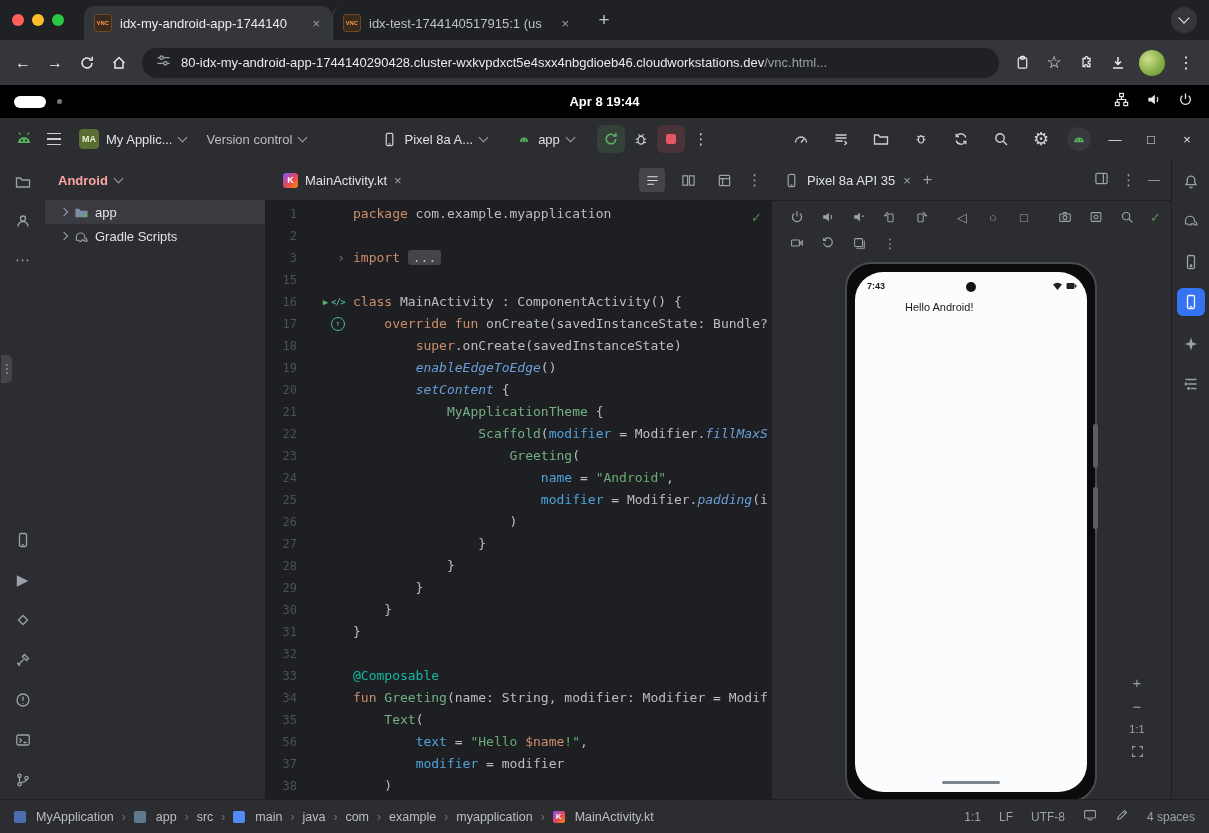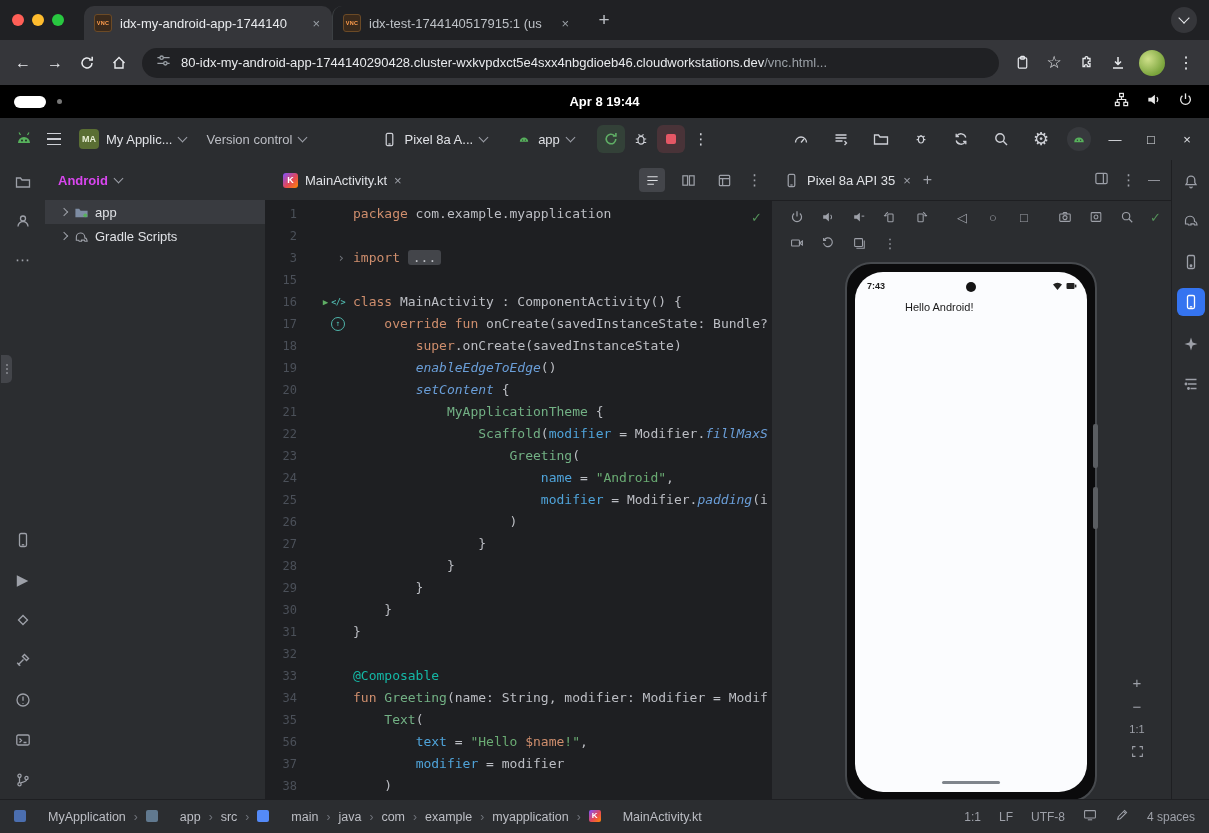--- a/index.html
+++ b/index.html
@@ -61,21 +61,21 @@
   
   .left-stripe{position:absolute;top:160px;left:0;width:45px;bottom:33px;background:#2b2d30;border-right:1px solid #1e1f22;}
   .right-stripe{position:absolute;top:160px;right:0;width:37px;bottom:33px;background:#2b2d30;border-left:1px solid #1e1f22;}
   .ls-ic{position:absolute;left:50%;transform:translateX(-50%);width:28px;height:28px;display:flex;align-items:center;justify-content:center;color:#9da0a8;border-radius:6px;font-size:15px;}
   .ls-ic.active{background:#3574f0;color:#fff;}
   .stripe-handle{position:absolute;left:1px;top:195px;width:11px;height:28px;background:#43454a;border-radius:0 5px 5px 0;display:flex;flex-direction:column;align-items:center;justify-content:center;gap:2px;}
   .stripe-handle b{width:2px;height:2px;border-radius:50%;background:#8a8d93;}
 
   
   .project-panel{position:absolute;top:160px;left:45px;width:220px;bottom:33px;background:#2b2d30;border-right:1px solid #1e1f22;}
-  .pp-header{height:40px;display:flex;align-items:center;gap:7px;padding:0 13px;color:#d946ef;font-size:13px;font-weight:bold;}
+  .pp-header{height:40px;display:flex;align-items:center;gap:7px;padding:0 13px;color:#fca5a5;font-size:13px;font-weight:bold;}
   .pp-header .chev{color:#9da0a8;width:6px;height:6px;}
   .tree-row{height:24px;display:flex;align-items:center;gap:6px;padding-left:16px;color:#dfe1e5;font-size:13px;}
   .tree-row.selected{background:#393b40;}
   .tree-row .chev{color:#9da0a8;width:5px;height:5px;margin-right:1px;}
 
   
   .editor{position:absolute;top:160px;left:265px;width:507px;bottom:33px;background:#1e1f22;}
   .ed-tabbar{height:40px;background:#2b2d30;border-bottom:1px solid #1e1f22;display:flex;align-items:center;padding:0 10px;}
   .ed-tab{display:flex;align-items:center;gap:7px;color:#dfe1e5;font-size:13px;padding:0 8px;height:100%;}
   .kicon{width:15px;height:15px;border-radius:3px;background:linear-gradient(135deg,#7f52ff,#e44857 55%,#ff8a00);color:#fff;font-size:9px;font-weight:bold;display:inline-flex;align-items:center;justify-content:center;flex:none;}
@@ -117,21 +117,21 @@
   .ph-hello{position:absolute;top:29px;left:6px;font-size:11px;color:#1b1b1b;padding-left:44px;}
   .ph-gesture{position:absolute;bottom:8px;left:50%;transform:translateX(-50%);width:58px;height:3px;border-radius:2px;background:#7f858c;}
   .phone-btn{position:absolute;left:321px;width:5px;border-radius:2px;background:#5a5d61;}
   .zoomers{position:absolute;left:352px;top:515px;width:26px;display:flex;flex-direction:column;align-items:center;gap:9px;color:#9da0a8;}
   .zoomers .zi{font-size:15px;line-height:1;}
   .zoomers .zlabel{font-size:11px;}
 
   
   .status-bar{position:absolute;left:0;right:0;bottom:0;height:33px;background:#2b2d30;border-top:1px solid #1e1f22;display:flex;align-items:center;padding:0 14px;font-size:12.5px;color:#bcbec4;}
   .crumbs{display:flex;align-items:center;gap:8px;overflow:hidden;white-space:nowrap;}
-  .crumb{display:inline-flex;gap:22px;}
+  .crumb{display:inline-flex;align-items:center;gap:10px;}
   .crumb-sep{color:#6f737a;font-size:12px;}
   .crumb-ic{width:12px;height:12px;border-radius:2px;display:inline-flex;align-items:center;justify-content:center;flex:none;}
   .ci-project{background:#4b6eaf;}
   .ci-module{background:#61798f;}
   .ci-folder{background:#548af7;}
   .ci-kotlin{background:linear-gradient(135deg,#7f52ff,#e44857 55%,#ff8a00);color:#fff;font-size:8px;font-weight:bold;}
   .sb-right{margin-left:auto;display:flex;align-items:center;gap:18px;color:#9da0a8;font-size:12px;}
 </style>
 </head>
 <body>

